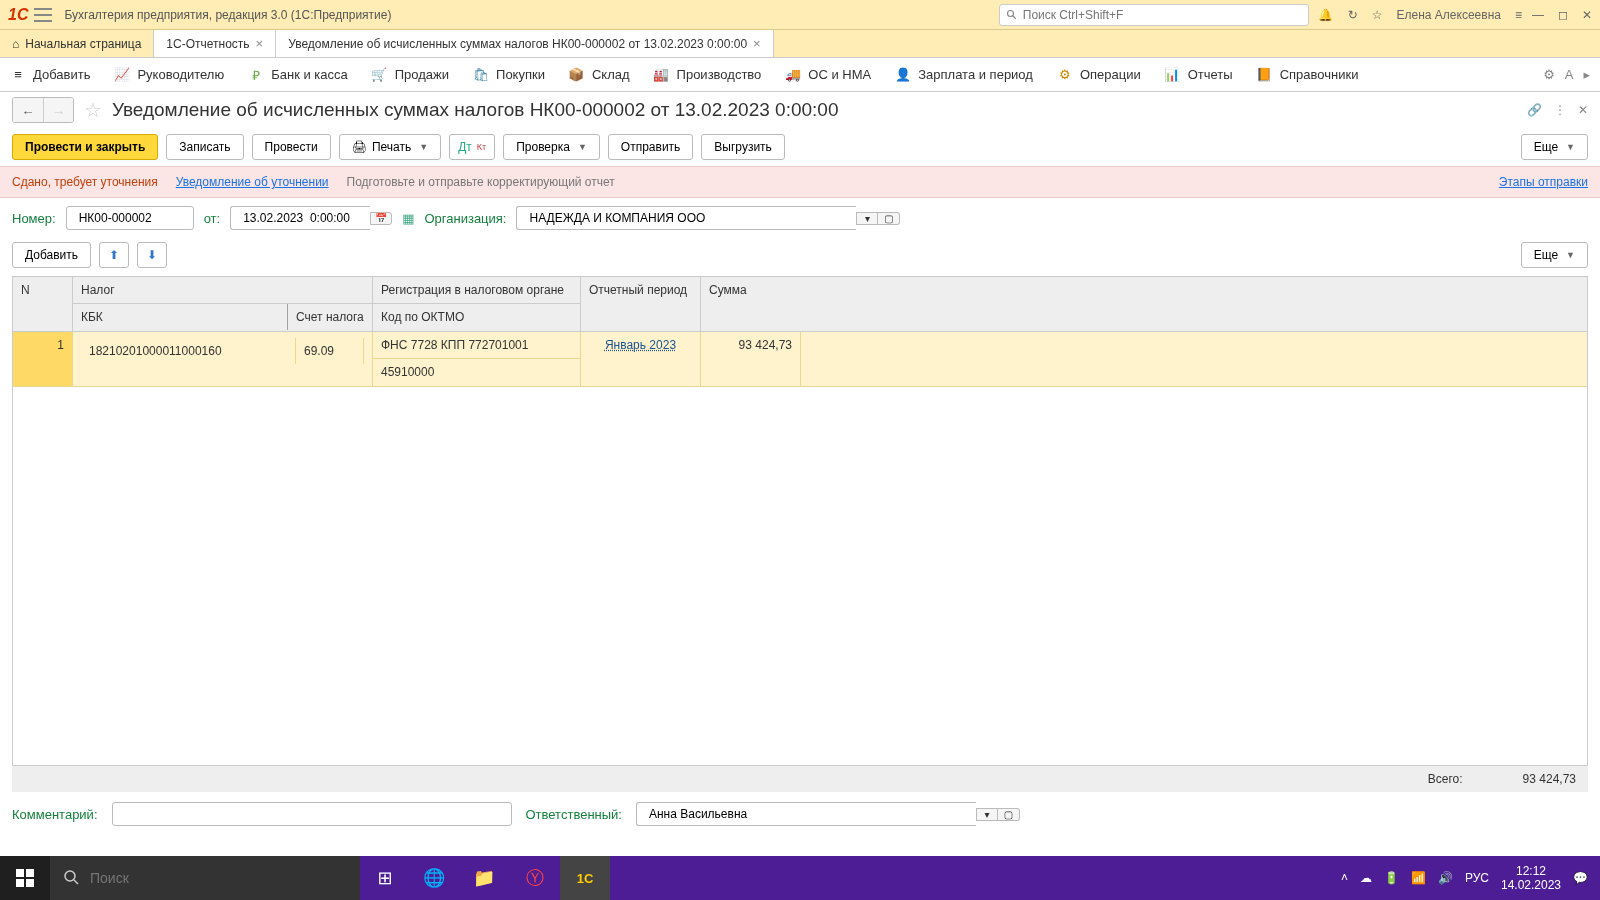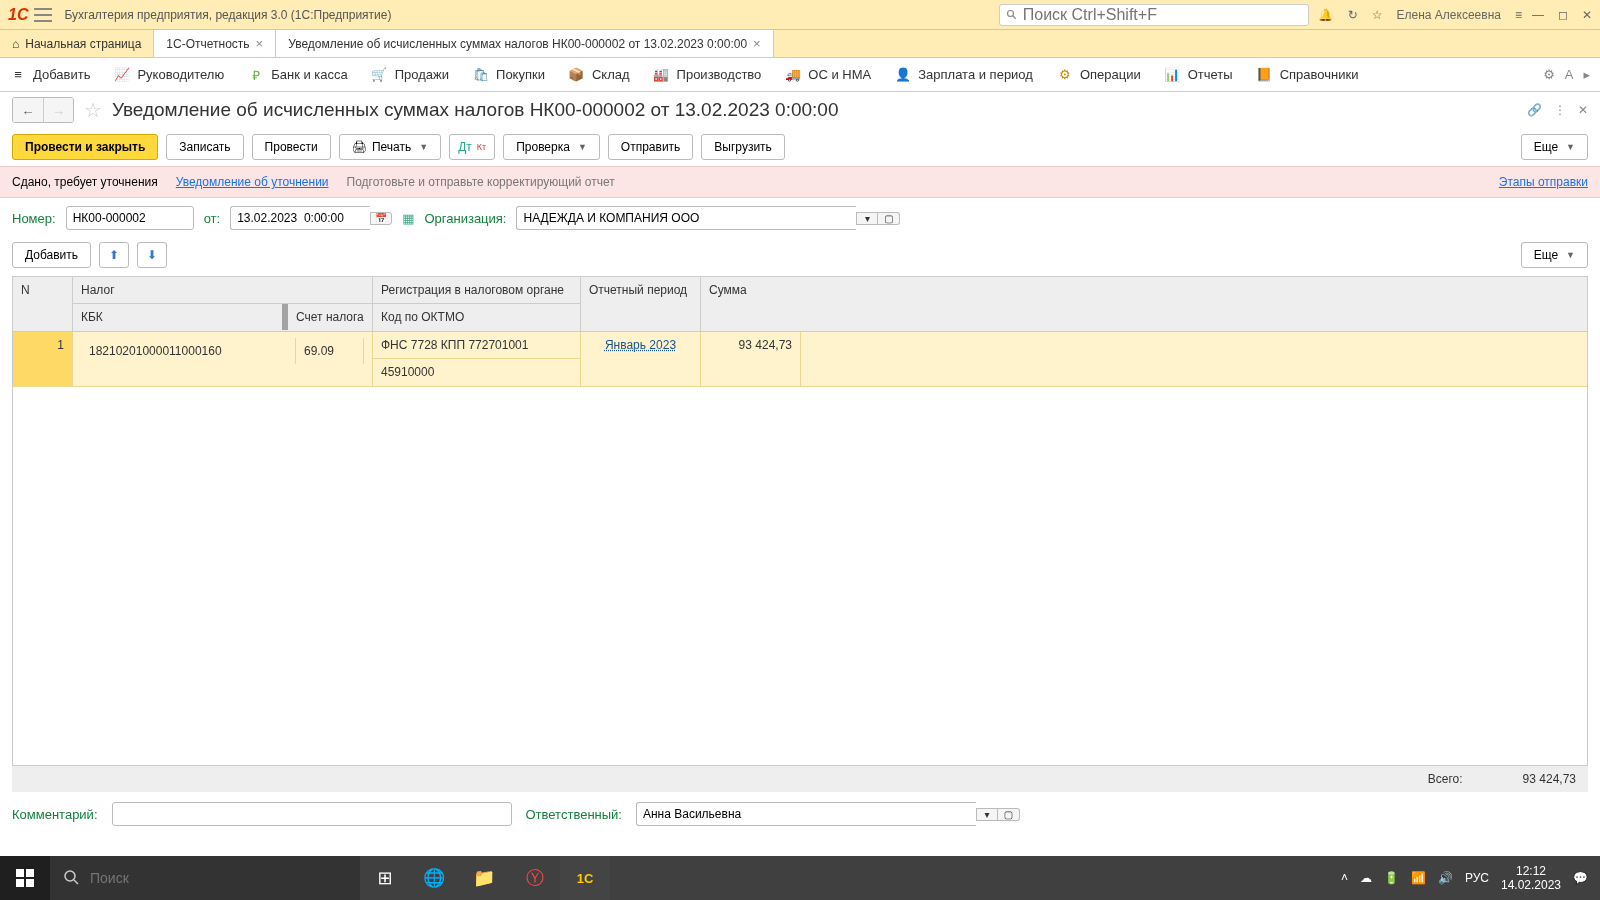--- a/index.html
+++ b/index.html
@@ -4,21 +4,21 @@
 <style>
 *{box-sizing:border-box;margin:0;padding:0;font-family:Arial,sans-serif}
 body{background:#fff;font-size:12px;color:#333;width:1600px;height:900px;overflow:hidden;display:flex;flex-direction:column}
 .titlebar{background:#ffedb5;height:30px;display:flex;align-items:center;padding:0 8px;border-bottom:1px solid #d9c98a}
 .logo-1c{color:#d63300;font-weight:bold;font-size:16px;font-style:italic;margin-right:6px}
 .hamburger{width:18px;height:14px;margin-right:12px;display:flex;flex-direction:column;justify-content:space-between;cursor:pointer}
 .hamburger span{height:2px;background:#888;display:block}
 .title-text{flex:1;color:#555}
 .search-box{width:310px;height:22px;background:#fff;border:1px solid #ccc;border-radius:3px;display:flex;align-items:center;padding:0 6px;margin-right:10px}
 .search-box svg{width:12px;height:12px;margin-right:5px}
-.search-box input{border:none;outline:none;flex:1;font-size:16px;color:#0c4a6e}
+.search-box input{border:none;outline:none;flex:1;font-size:12px;color:#0c4a6e}
 .titlebar-icons{display:flex;align-items:center;gap:14px;color:#666}
 .titlebar-icons>*{cursor:pointer}
 .win-controls{display:flex;gap:14px;margin-left:10px;color:#666}
 .tabs-row{background:#ffedb5;height:28px;display:flex;align-items:stretch;border-bottom:1px solid #ccc}
 .tab{display:flex;align-items:center;padding:0 12px;border-right:1px solid #ccc;background:#fff;font-size:12px;gap:6px;cursor:pointer}
 .tab.home{background:#ffedb5}
 .tab .close{color:#888;font-size:13px}
 .main-menu{height:34px;background:#fff;border-bottom:1px solid #ccc;display:flex;align-items:center;padding:0 10px;gap:24px;font-size:13px}
 .menu-item{display:flex;align-items:center;gap:7px;cursor:pointer;color:#333}
 .menu-item .mi-icon{width:16px;height:16px;display:inline-flex;align-items:center;justify-content:center}
@@ -30,27 +30,27 @@
 .star{color:#ccc;font-size:20px}
 .doc-title{font-size:19px;font-weight:normal;color:#333}
 .doc-header-right{margin-left:auto;display:flex;gap:12px;color:#888}
 .toolbar{padding:6px 12px;display:flex;gap:8px;align-items:center}
 .btn{height:26px;padding:0 12px;border:1px solid #bbb;border-radius:3px;background:#fff;font-size:12px;cursor:pointer;display:inline-flex;align-items:center;gap:5px}
 .btn.primary{background:#ffd93b;border-color:#d4a900;font-weight:bold}
 .btn.icon-only{padding:0 8px}
 .dropdown-caret{font-size:9px;color:#666;margin-left:3px}
 .toolbar-right{margin-left:auto}
 .status-bar{background:#fce5e5;padding:8px 12px;display:flex;align-items:center;gap:18px;border-top:1px solid #eacaca;border-bottom:1px solid #eacaca}
-.status-text{color:#000000}
+.status-text{color:#c2410c}
 .status-link{color:#1a73e8;text-decoration:underline;cursor:pointer}
 .status-hint{color:#777}
 .status-right{margin-left:auto}
 .form-row{padding:8px 12px;display:flex;align-items:center;gap:10px;font-size:13px}
 .label{color:#15803d}
-.input{height:24px;border:1px solid #bbb;border-radius:3px;padding:0 6px;font-size:12px;background:#fff}
+.input{height:24px;border:1px solid #bbb;border-radius:3px;padding:0 12px;font-size:12px;background:#fff}
 .input.w-num{width:128px}
 .input.w-date{width:140px}
 .combo{display:flex;align-items:center;height:24px}
 .combo .input{border-radius:3px 0 0 3px;border-right:none}
 .combo-btn{width:22px;border:1px solid #bbb;background:#f5f5f5;display:flex;align-items:center;justify-content:center;cursor:pointer;font-size:10px}
 .combo-btn+.combo-btn{border-left:none}
 .combo-btn:last-child{border-radius:0 3px 3px 0}
 .org-combo .input{width:340px}
 .tb-row2{padding:4px 12px 8px;display:flex;gap:8px;align-items:center}
 .arrow-btn{width:30px;height:26px;border:1px solid #bbb;border-radius:3px;background:#fff;cursor:pointer;display:flex;align-items:center;justify-content:center}
@@ -58,42 +58,42 @@
 .grid-header{display:flex;background:#eee;border-bottom:1px solid #ccc}
 .gh-col{border-right:1px solid #ccc;padding:0;font-size:12px}
 .gh-n{width:60px}
 .gh-tax{width:300px}
 .gh-reg{width:208px}
 .gh-period{width:120px}
 .gh-sum{width:100px}
 .gh-cell{padding:6px 8px;border-bottom:1px solid #ccc}
 .gh-cell:last-child{border-bottom:none}
 .gh-sub{display:flex}
-.gh-sub>div{padding:6px 8px;border-right:6px solid #a3a3a3}
+.gh-sub>div{padding:6px 8px;border-right:1px solid #a3a3a3}
 .gh-sub>div:last-child{border-right:none}
 .grid-body{flex:1;overflow:auto;background:#fff}
 .grid-row{display:flex;background:#fff3cd;border-bottom:1px solid #e8d890}
 .grid-row.sel{background:#fff3cd}
 .gc{border-right:1px solid #e8d890;padding:6px 8px;font-size:12px}
 .gc-n{width:60px;text-align:right;background:#ffd966;font-weight:normal}
 .gc-tax{width:300px}
 .gc-reg{width:208px}
 .gc-period{width:120px;text-align:center}
 .gc-period a{color:#1a5490;text-decoration:underline dotted}
 .gc-sum{width:100px;text-align:right}
 .gc-stack{display:flex;flex-direction:column}
 .gc-stack>div{padding:6px 8px;border-bottom:1px solid #e8d890}
 .gc-stack>div:last-child{border-bottom:none}
 .gc-tax-sub{display:flex}
 .gc-tax-sub>div{border-right:1px solid #e8d890}
 .total-row{background:#eee;padding:6px 12px;display:flex;justify-content:flex-end;gap:60px;font-size:12px;margin:0 12px}
 .footer-form{padding:10px 12px;display:flex;align-items:center;gap:14px;font-size:13px}
 .footer-form .input.w-comment{width:400px}
 .footer-form .resp-combo .input{width:340px}
-.taskbar{height:44px;background:#404040;display:flex;align-items:center;color:#fff;margin-top:auto}
+.taskbar{height:44px;background:#4c1d95;display:flex;align-items:center;color:#fff;margin-top:auto}
 .tb-start{width:50px;height:100%;display:flex;align-items:center;justify-content:center;background:#1f1f1f}
 .tb-search{height:100%;display:flex;align-items:center;background:#333;padding:0 14px;width:310px;gap:10px}
 .tb-search input{background:transparent;border:none;color:#ccc;outline:none;font-size:14px}
 .tb-apps{display:flex;height:100%}
 .tb-app{width:50px;display:flex;align-items:center;justify-content:center;font-size:18px}
 .tb-tray{margin-left:auto;display:flex;align-items:center;gap:12px;padding:0 12px;font-size:12px}
 .tb-clock{text-align:center;line-height:1.2}
 svg{display:block}
 </style>
 </head>

